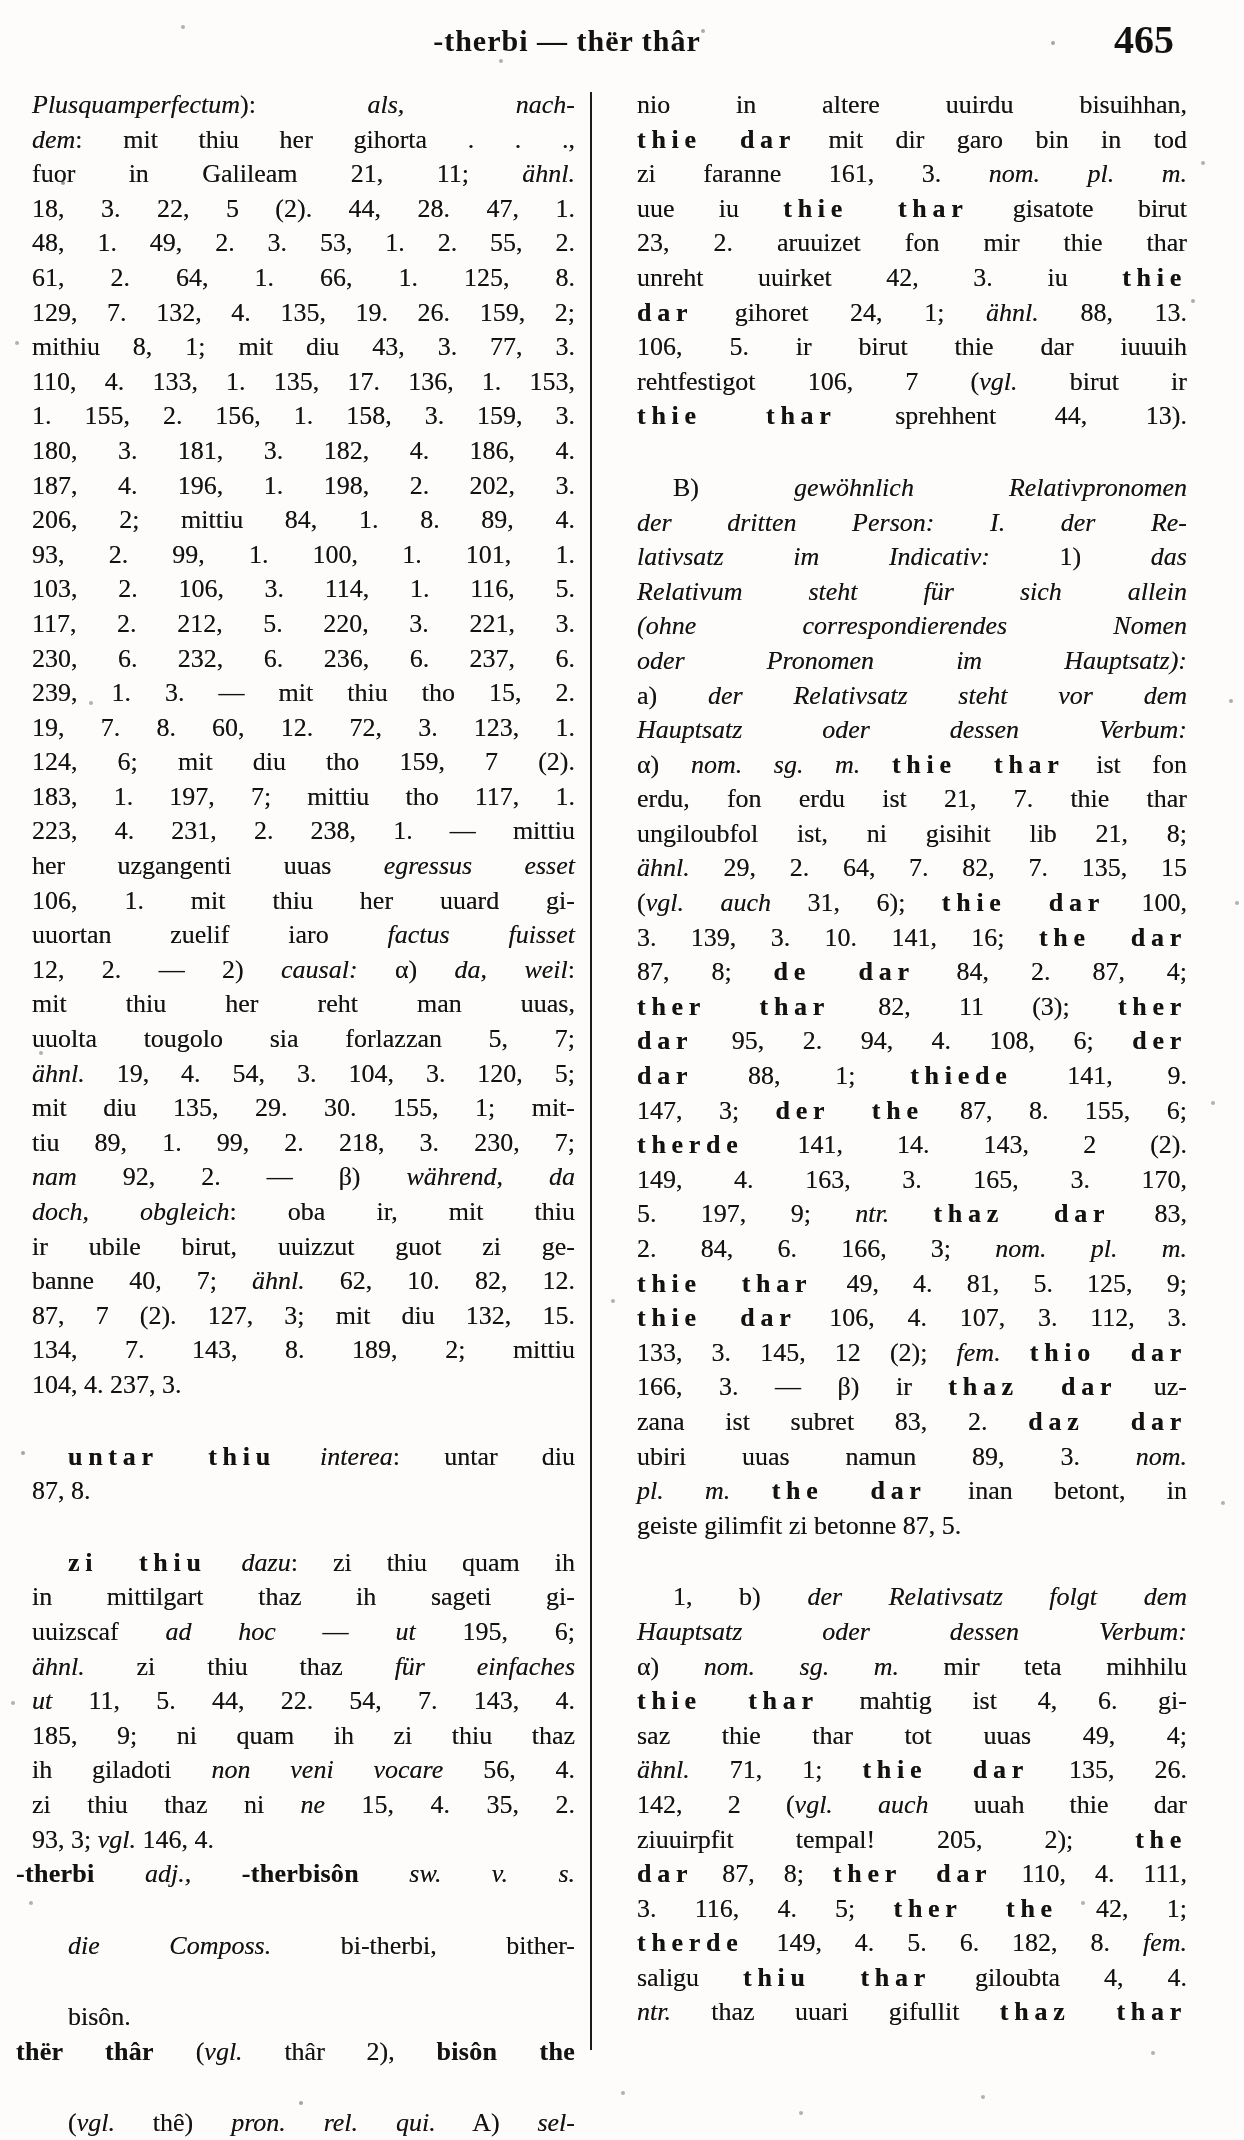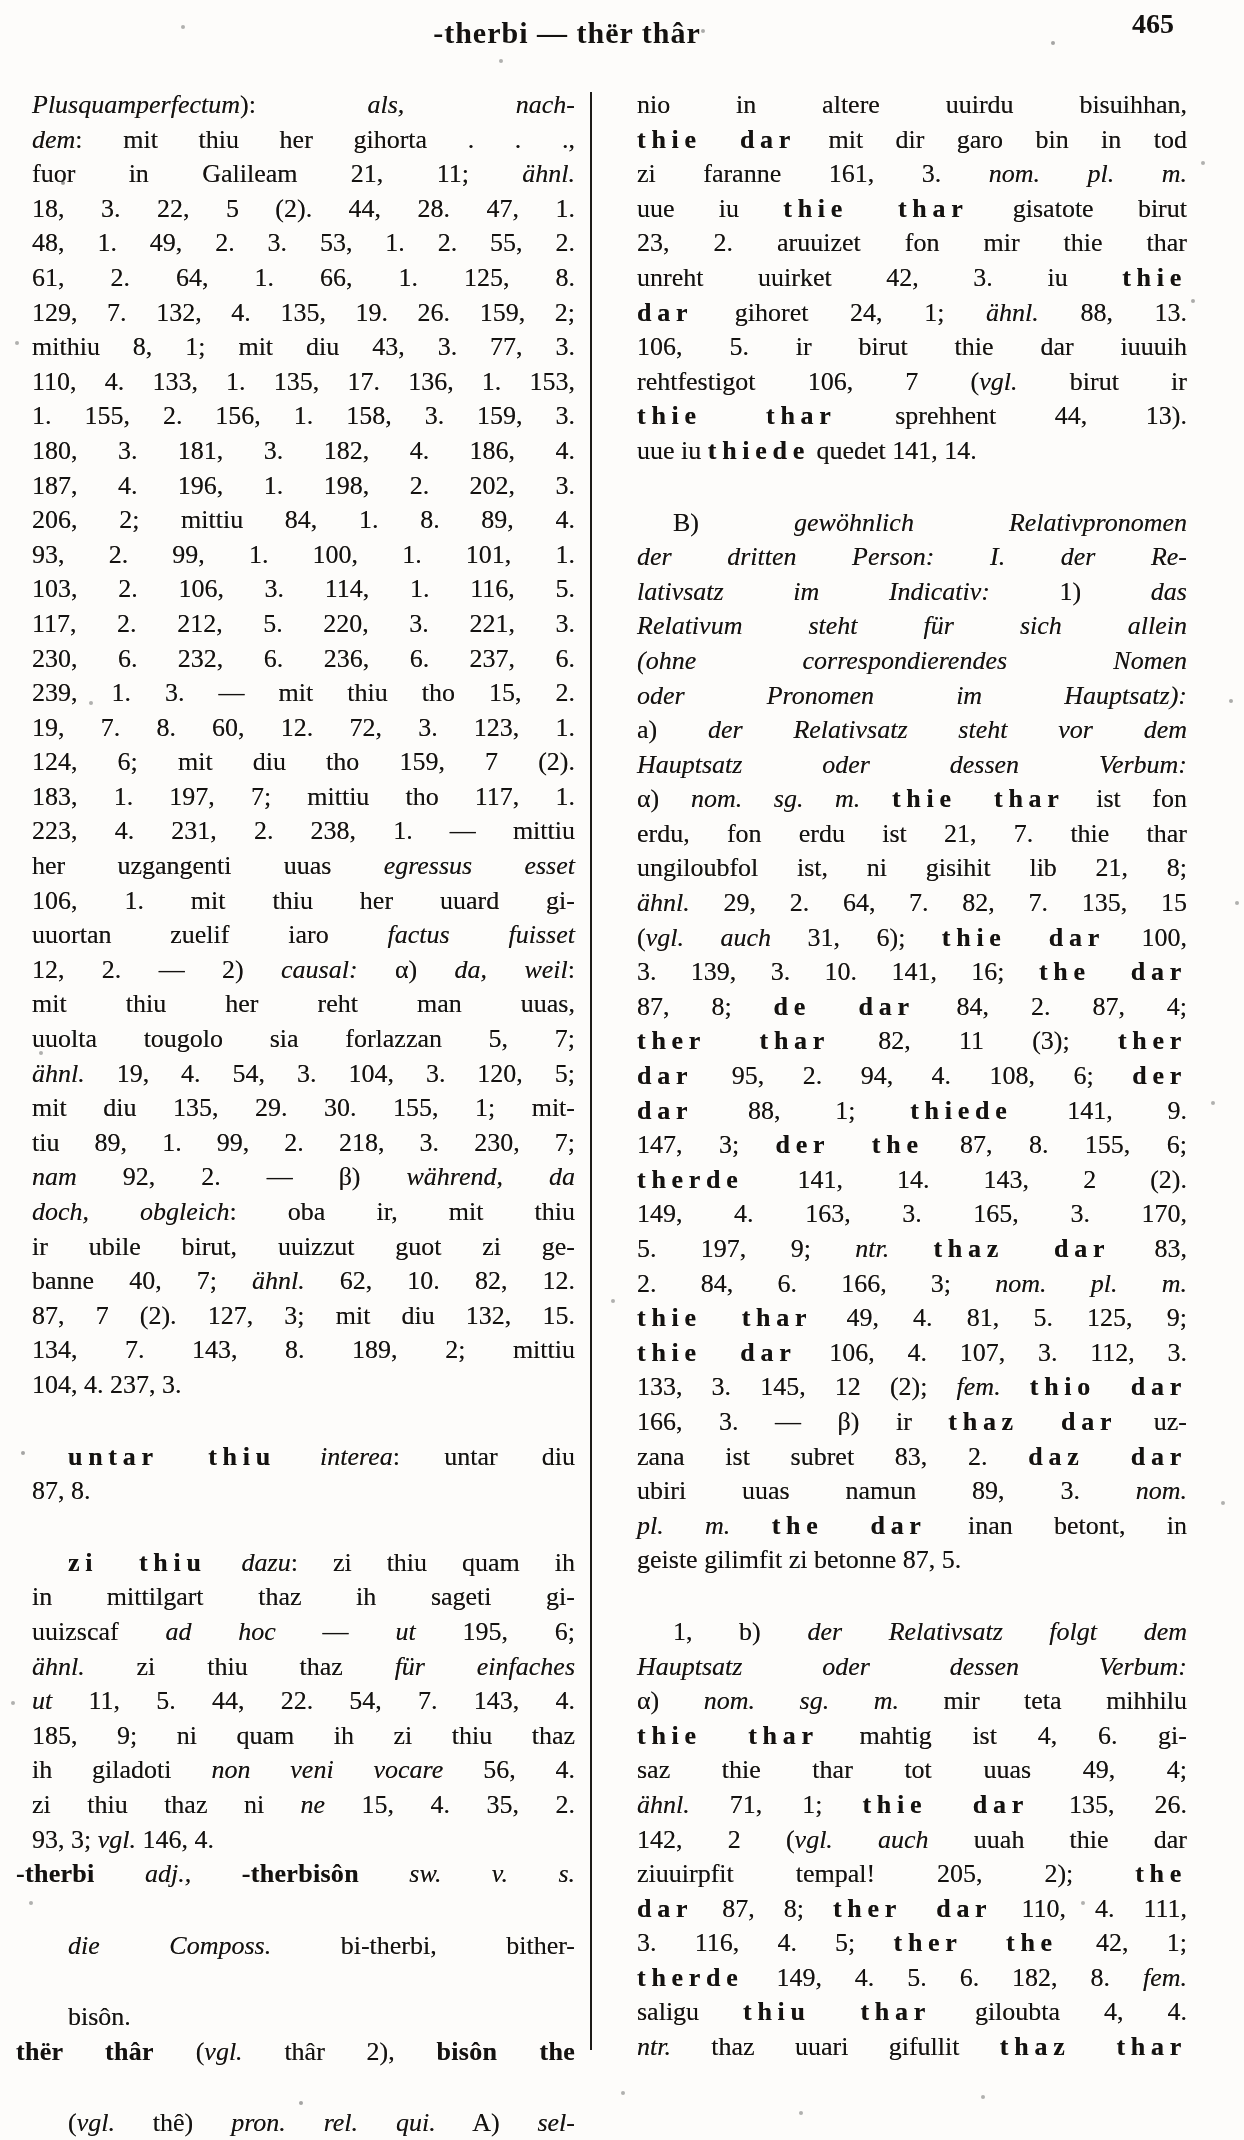--- a/index.html
+++ b/index.html
@@ -11,34 +11,34 @@
   .page{
     position:relative;
     width:1244px;height:2140px;
     box-sizing:border-box;
     background:#fdfcfa;
     color:#141210;
     overflow:hidden;
   }
   
   .running-head{
-    position:absolute;top:8px;left:0;width:100%;height:56px;
+    position:absolute;top:16px;left:0;width:100%;height:56px;
   }
   .head-title{
     position:absolute;left:0;right:0;top:8px;
     text-align:center;
     transform:translateX(-55px);
     font-weight:700;
     font-size:30px;
     letter-spacing:1px;
   }
   .page-number{
     position:absolute;right:70px;top:0;
     font-weight:700;
-    font-size:28px;
+    font-size:40px;
   }
   
   .columns{
     position:absolute;top:88px;left:0;width:1244px;
   }
   .col{
     position:absolute;top:0;
     font-size:26px;
   }
   .col-left{left:32px;width:543px;}
@@ -158,21 +158,20 @@
         <div class="line">nio in altere uuirdu bisuihhan,</div>
         <div class="line"><span class="sp">thie dar</span> mit dir garo bin in tod</div>
         <div class="line">zi faranne 161, 3. <i>nom. pl. m.</i></div>
         <div class="line">uue iu <span class="sp">thie thar</span> gisatote birut</div>
         <div class="line">23, 2. aruuizet fon mir thie thar</div>
         <div class="line">unreht uuirket 42, 3. iu <span class="sp">thie</span></div>
         <div class="line"><span class="sp">dar</span> gihoret 24, 1; <i>ähnl.</i> 88, 13.</div>
         <div class="line">106, 5. ir birut thie dar iuuuih</div>
         <div class="line">rehtfestigot 106, 7 (<i>vgl.</i> birut ir</div>
         <div class="line"><span class="sp">thie thar</span> sprehhent 44, 13).</div>
-        <div class="line end">uue iu <span class="sp">thiede</span> quedet 141, 14.</div>
         <div class="line i1">B) <i>gewöhnlich Relativpronomen</i></div>
         <div class="line"><i>der dritten Person: I. der Re-</i></div>
         <div class="line"><i>lativsatz im Indicativ:</i> 1) <i>das</i></div>
         <div class="line"><i>Relativum steht für sich allein</i></div>
         <div class="line"><i>(ohne correspondierendes Nomen</i></div>
         <div class="line"><i>oder Pronomen im Hauptsatz):</i></div>
         <div class="line">a) <i>der Relativsatz steht vor dem</i></div>
         <div class="line"><i>Hauptsatz oder dessen Verbum:</i></div>
         <div class="line">α) <i>nom. sg. m.</i> <span class="sp">thie thar</span> ist fon</div>
         <div class="line">erdu, fon erdu ist 21, 7. thie thar</div>

